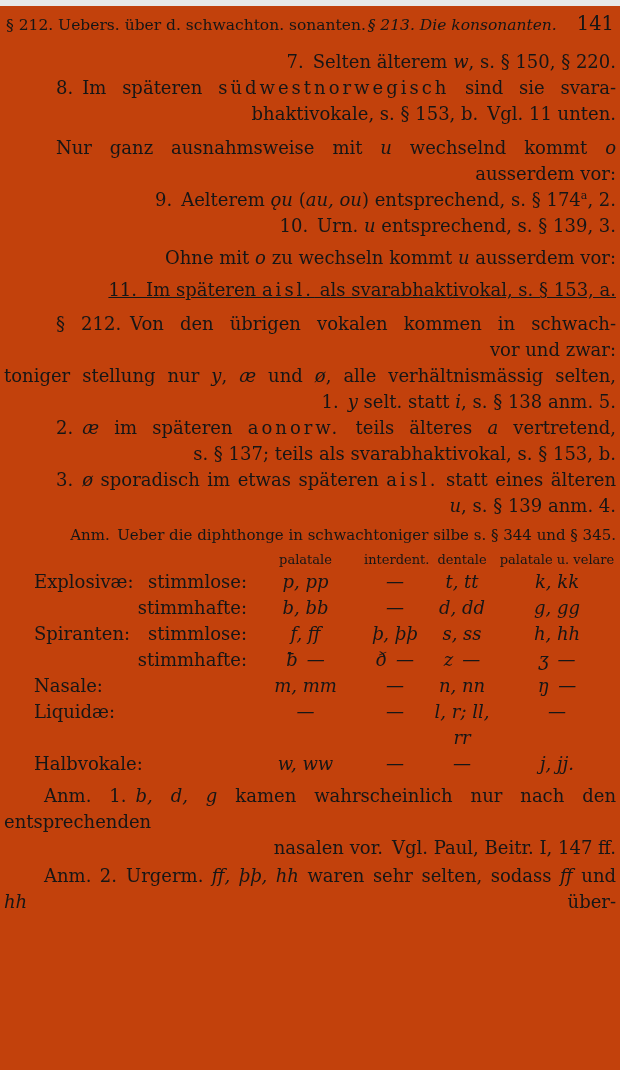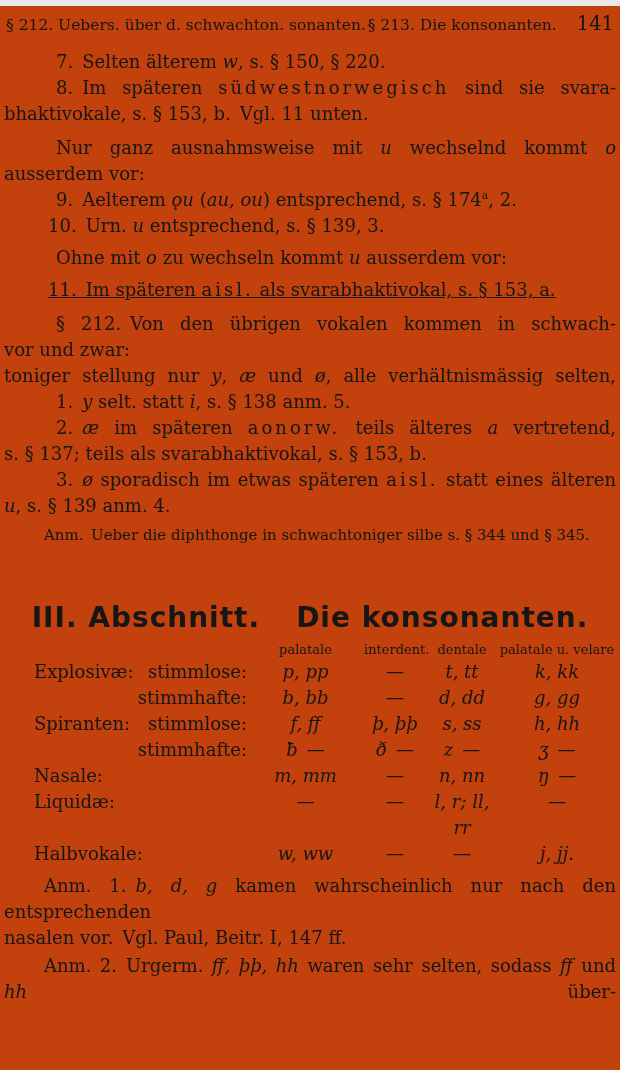--- a/index.html
+++ b/index.html
@@ -7,26 +7,26 @@
     width:620px;height:1070px;box-sizing:border-box;
     background:#c2410c;color:#161616;
     font-family:"DejaVu Serif", serif;
     position:relative;overflow:hidden;
     padding:8px 4px 13px 4px;
     margin-top:6px;
   }
   
   .runhead{display:flex;align-items:baseline;font-size:15.5px;line-height:20px;padding:0 2px;}
   .rh-left{white-space:nowrap;}
-  .rh-right{margin-left:auto;white-space:nowrap;}
+  .rh-right{margin-left:auto;white-space:nowrap;font-style:italic;}
   .rh-page{margin-left:20px;font-size:19.5px;white-space:nowrap;}
   
   .textblock{width:612px;}
   #body-text{margin-top:14px;}
-  .line{font-size:18px;line-height:26px;min-height:26px;text-align:left;}
+  .line{font-size:18px;line-height:26px;min-height:26px;text-align:right;}
   .line.just{text-align:justify;text-align-last:justify;-moz-text-align-last:justify;}
   .line.small{font-size:15px;line-height:24px;min-height:24px;}
   .s-i{font-style:italic;}
   .s-g{letter-spacing:3px;}
   .s-sup{font-size:11px;vertical-align:super;line-height:0;}
   
   .heading{
     margin-top:52px;display:flex;justify-content:center;gap:36px;
     font-family:"DejaVu Sans", sans-serif;font-weight:bold;
     font-size:28px;line-height:38px;letter-spacing:1px;
@@ -67,24 +67,20 @@
       <div class="line"><span>vor und zwar:</span></div>
       <div class="line just"><span>toniger stellung nur </span><span class="s-i">y</span><span>, </span><span class="s-i">æ</span><span> und </span><span class="s-i">ø</span><span>, alle verhältnismässig selten,</span></div>
       <div class="line" style="text-indent: 52px;"><span>1. </span><span class="s-i">y</span><span> selt. statt </span><span class="s-i">i</span><span>, s. § 138 anm. 5.</span></div>
       <div class="line just" style="text-indent: 52px;"><span>2. </span><span class="s-i">æ</span><span> im späteren </span><span class="s-g">aonorw.</span><span> teils älteres </span><span class="s-i">a</span><span> vertretend,</span></div>
       <div class="line"><span>s. § 137; teils als svarabhaktivokal, s. § 153, b.</span></div>
       <div class="line just" style="text-indent: 52px;"><span>3. </span><span class="s-i">ø</span><span> sporadisch im etwas späteren </span><span class="s-g">aisl.</span><span> statt eines älteren</span></div>
       <div class="line"><span class="s-i">u</span><span>, s. § 139 anm. 4.</span></div>
       <div class="line small" style="text-indent: 40px; margin-top: 4px;"><span>Anm. Ueber die diphthonge in schwachtoniger silbe s. § 344 und § 345.</span></div>
     </div>
 
-  <div class="heading">
-    <span>III. Abschnitt.</span>
-    <span>Die konsonanten.</span>
-  </div>
 
 
   <div class="ctable" id="consonant-table">
       <div class="ct-row ct-hrow">
         <div class="ct-h"></div>
         <div class="ct-h"></div>
         <div class="ct-h">palatale</div>
         <div class="ct-h">interdent.</div>
         <div class="ct-h">dentale</div>
         <div class="ct-h">palatale u. velare</div>

